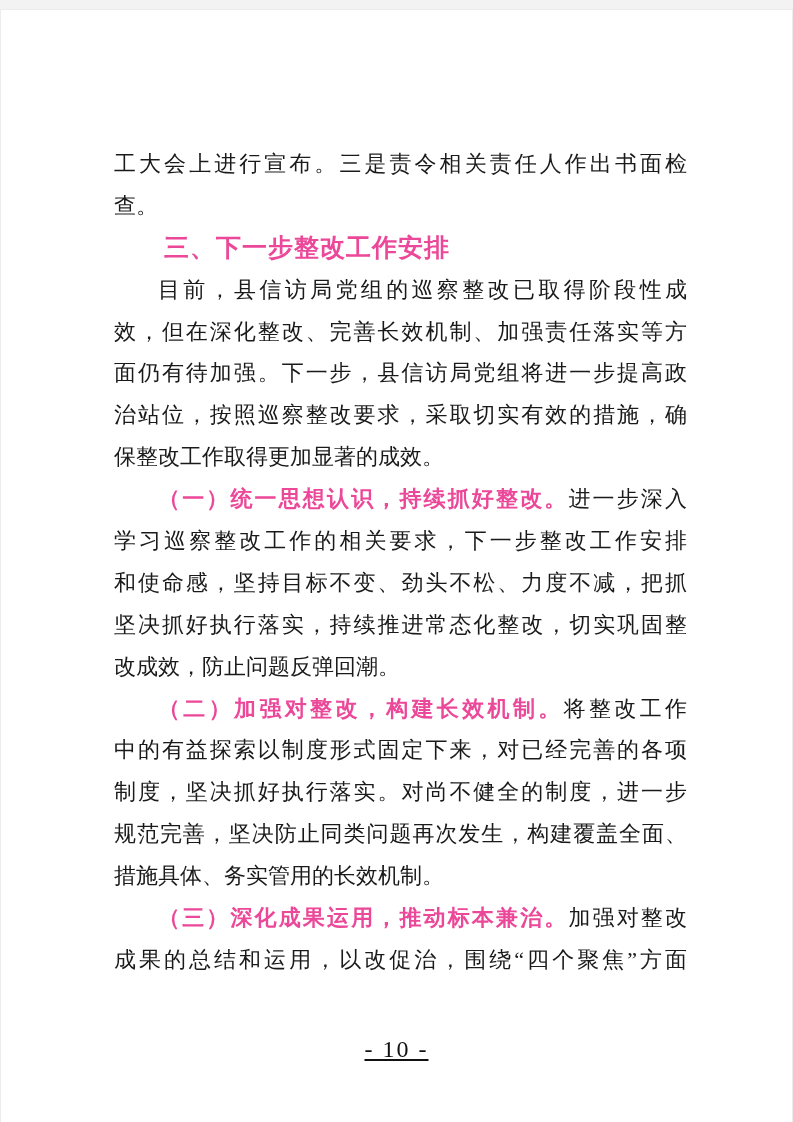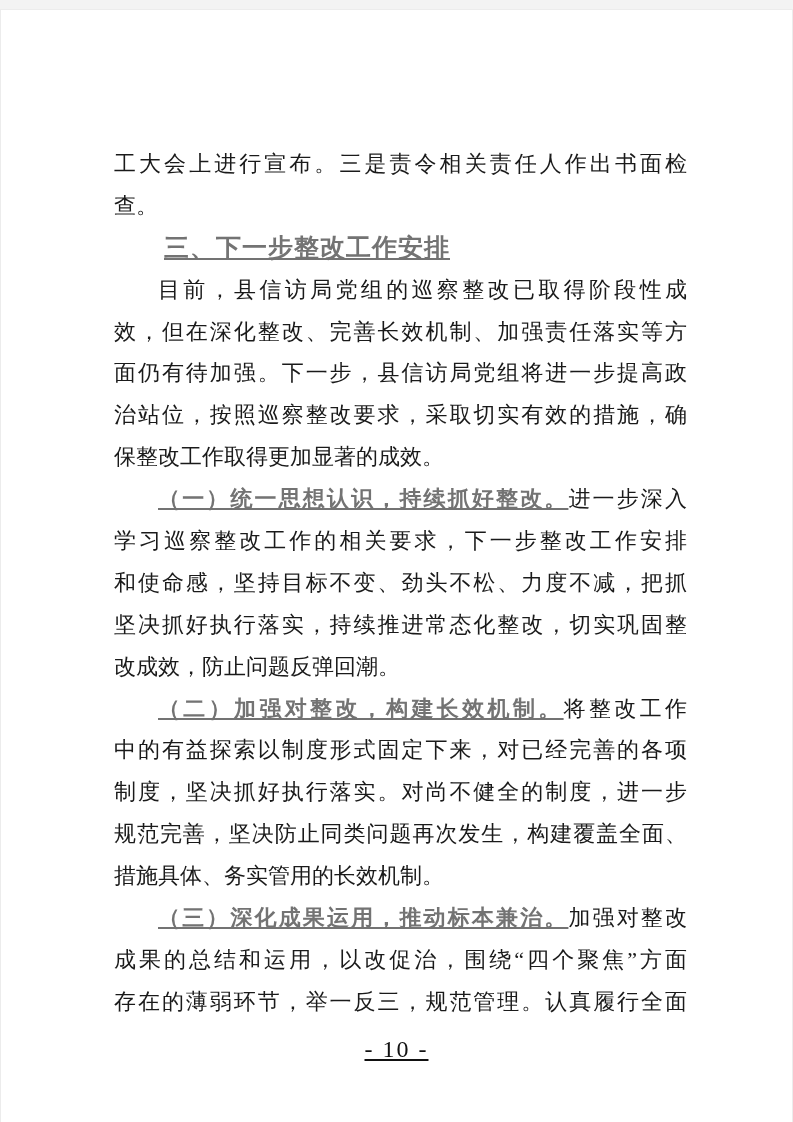--- a/index.html
+++ b/index.html
@@ -41,22 +41,21 @@
   }
   .line.heading {
     font-family: "Liberation Sans", "DejaVu Sans", sans-serif;
     font-weight: bold;
     font-size: 25px;
     letter-spacing: 1px;
     color: #000000;
   }
   .seg-bold {
     font-weight: bold;
-    color: #737373;
-    text-decoration: underline;
+    color: #ec4899;
   }
   .footer {
     position: absolute;
     left: 0;
     top: 1023px;
     width: 100%;
     text-align: center;
     font-size: 24px;
     line-height: 32px;
     font-family: "Liberation Serif", "DejaVu Serif", serif;
@@ -83,16 +82,15 @@
       <div class="line justify"><span class="seg-regular">和使命感，坚持目标不变、劲头不松、力度不减，把抓</span></div>
       <div class="line justify"><span class="seg-regular">坚决抓好执行落实，持续推进常态化整改，切实巩固整</span></div>
       <div class="line"><span class="seg-regular">改成效，防止问题反弹回潮。</span></div>
       <div class="line justify indent"><span class="seg-bold">（二）加强对整改，构建长效机制。</span><span class="seg-regular">将整改工作</span></div>
       <div class="line justify"><span class="seg-regular">中的有益探索以制度形式固定下来，对已经完善的各项</span></div>
       <div class="line justify"><span class="seg-regular">制度，坚决抓好执行落实。对尚不健全的制度，进一步</span></div>
       <div class="line justify"><span class="seg-regular">规范完善，坚决防止同类问题再次发生，构建覆盖全面、</span></div>
       <div class="line"><span class="seg-regular">措施具体、务实管用的长效机制。</span></div>
       <div class="line justify indent"><span class="seg-bold">（三）深化成果运用，推动标本兼治。</span><span class="seg-regular">加强对整改</span></div>
       <div class="line justify"><span class="seg-regular">成果的总结和运用，以改促治，围绕“四个聚焦”方面</span></div>
-      <div class="line justify"><span class="seg-regular">存在的薄弱环节，举一反三，规范管理。认真履行全面</span></div>
     </div>
   <div class="footer">- 10 -</div>
 </div>
 
 </body></html>

